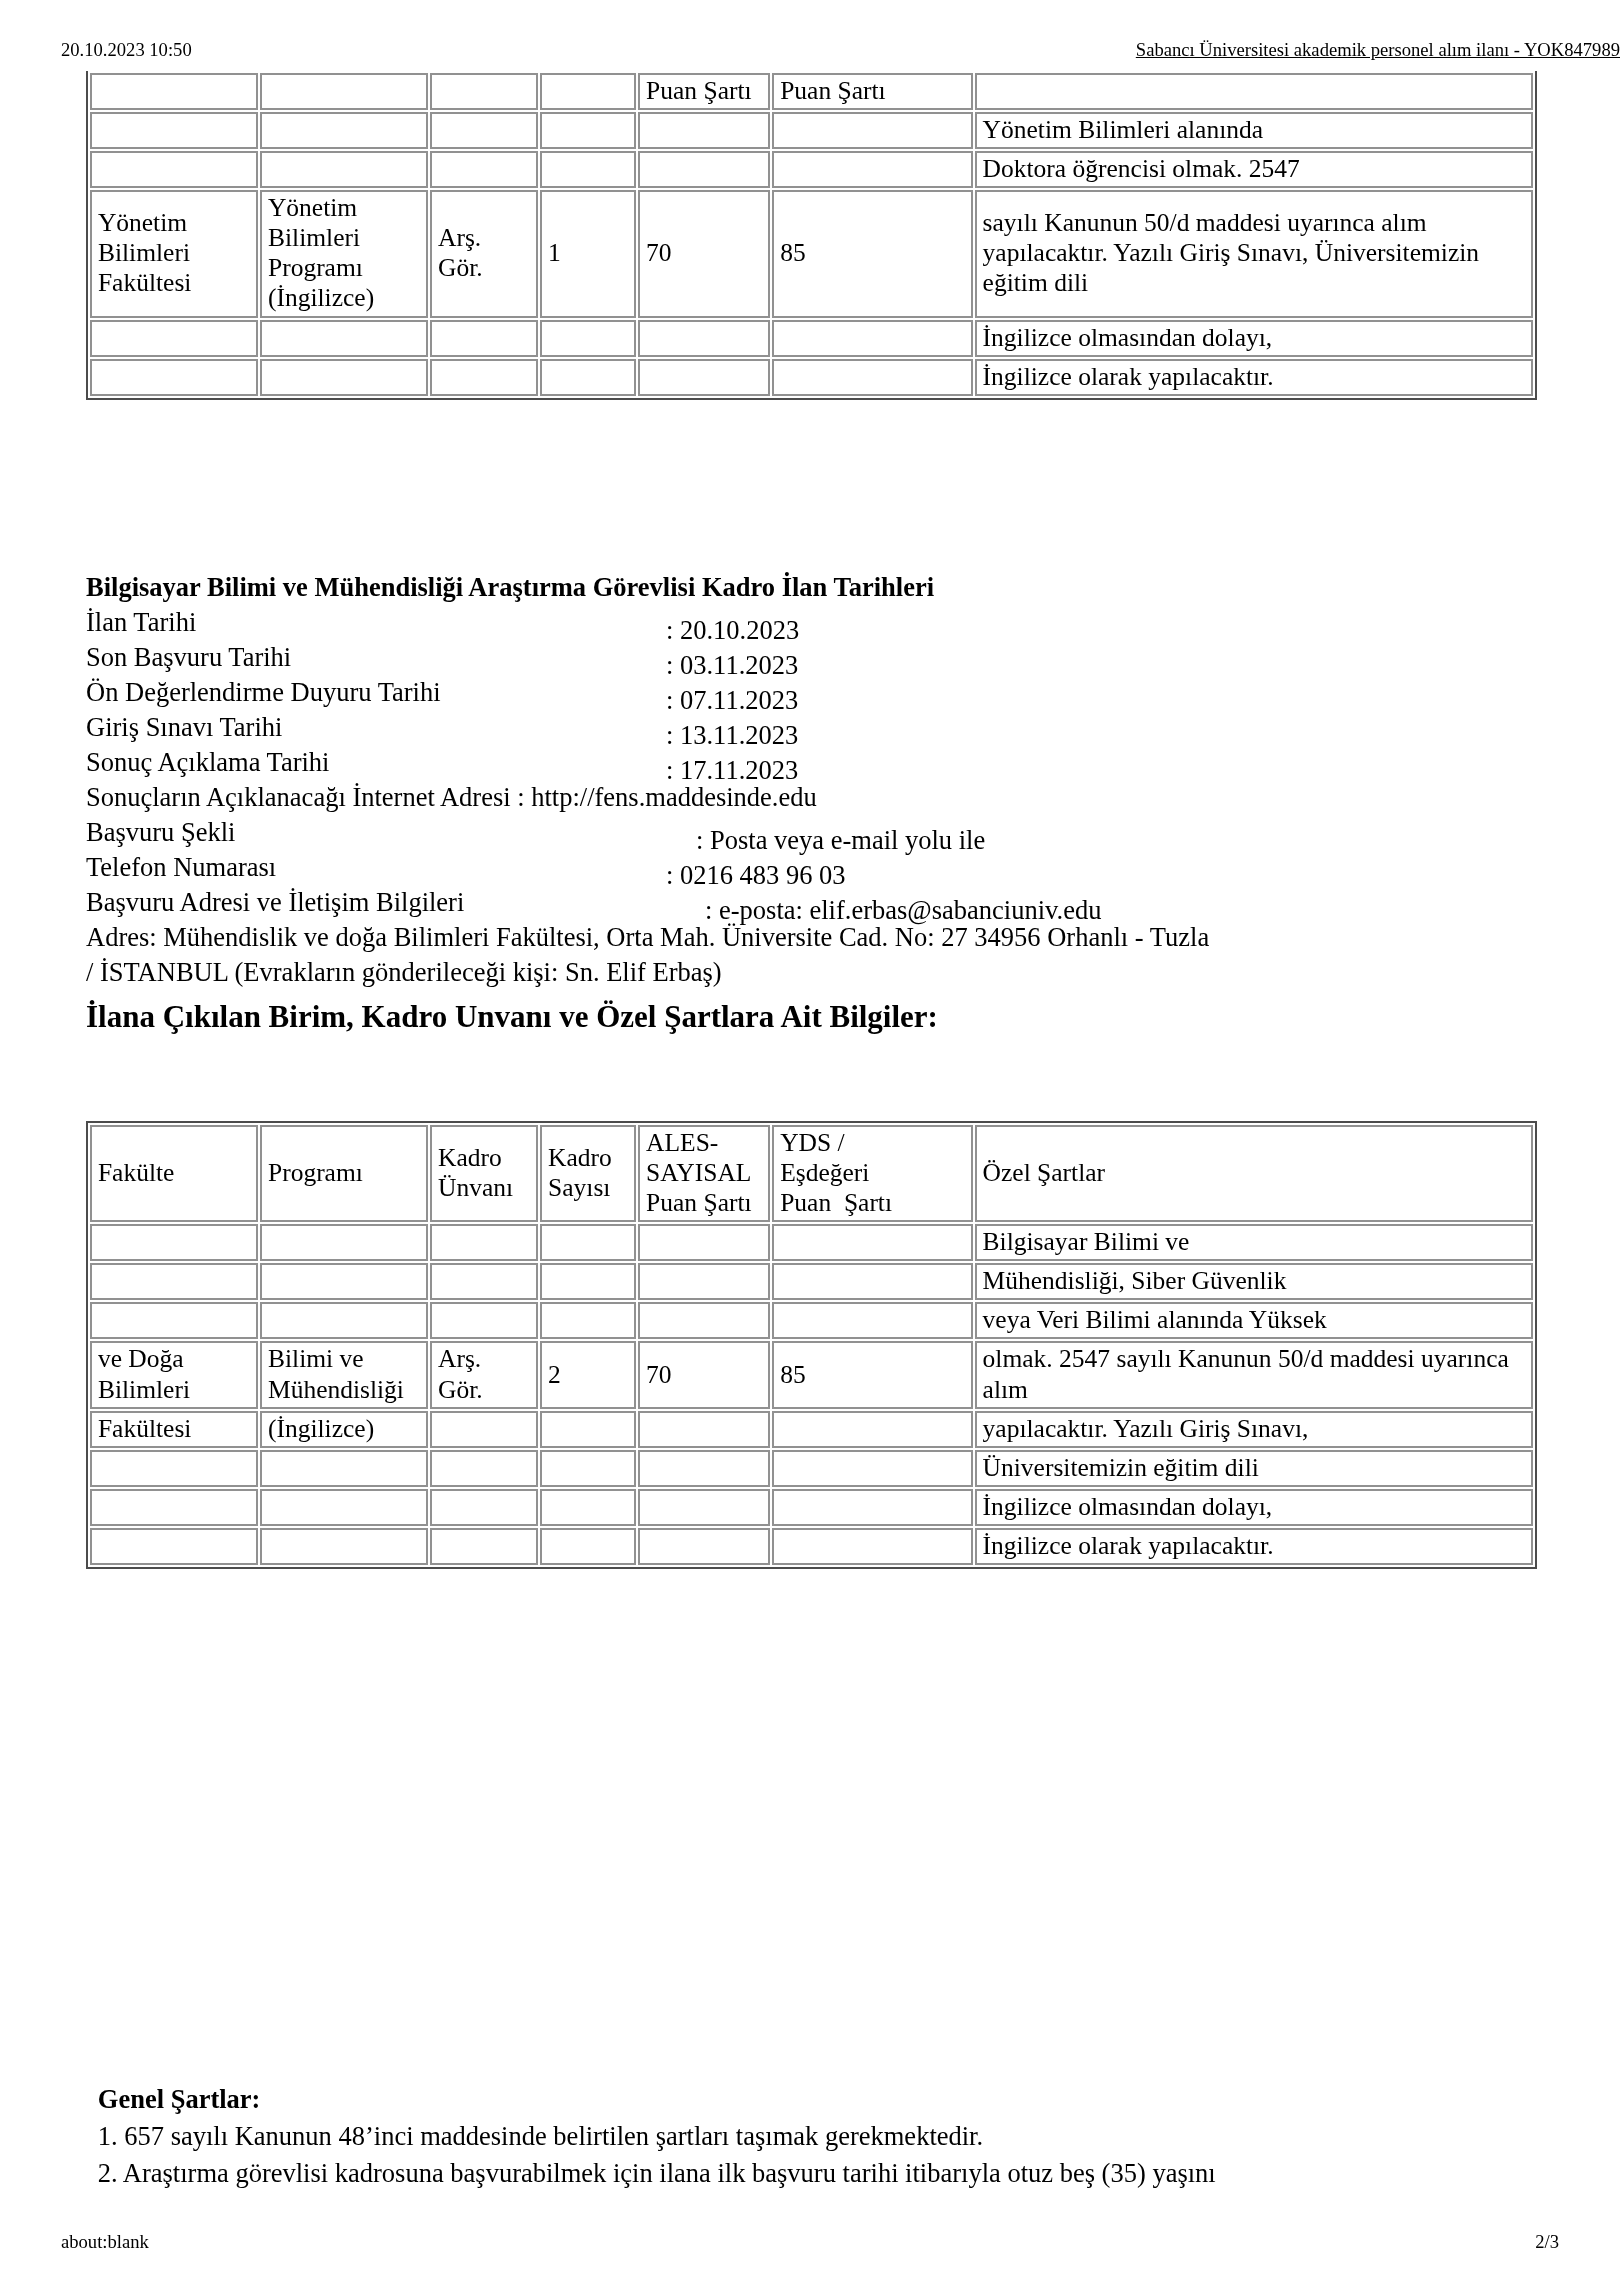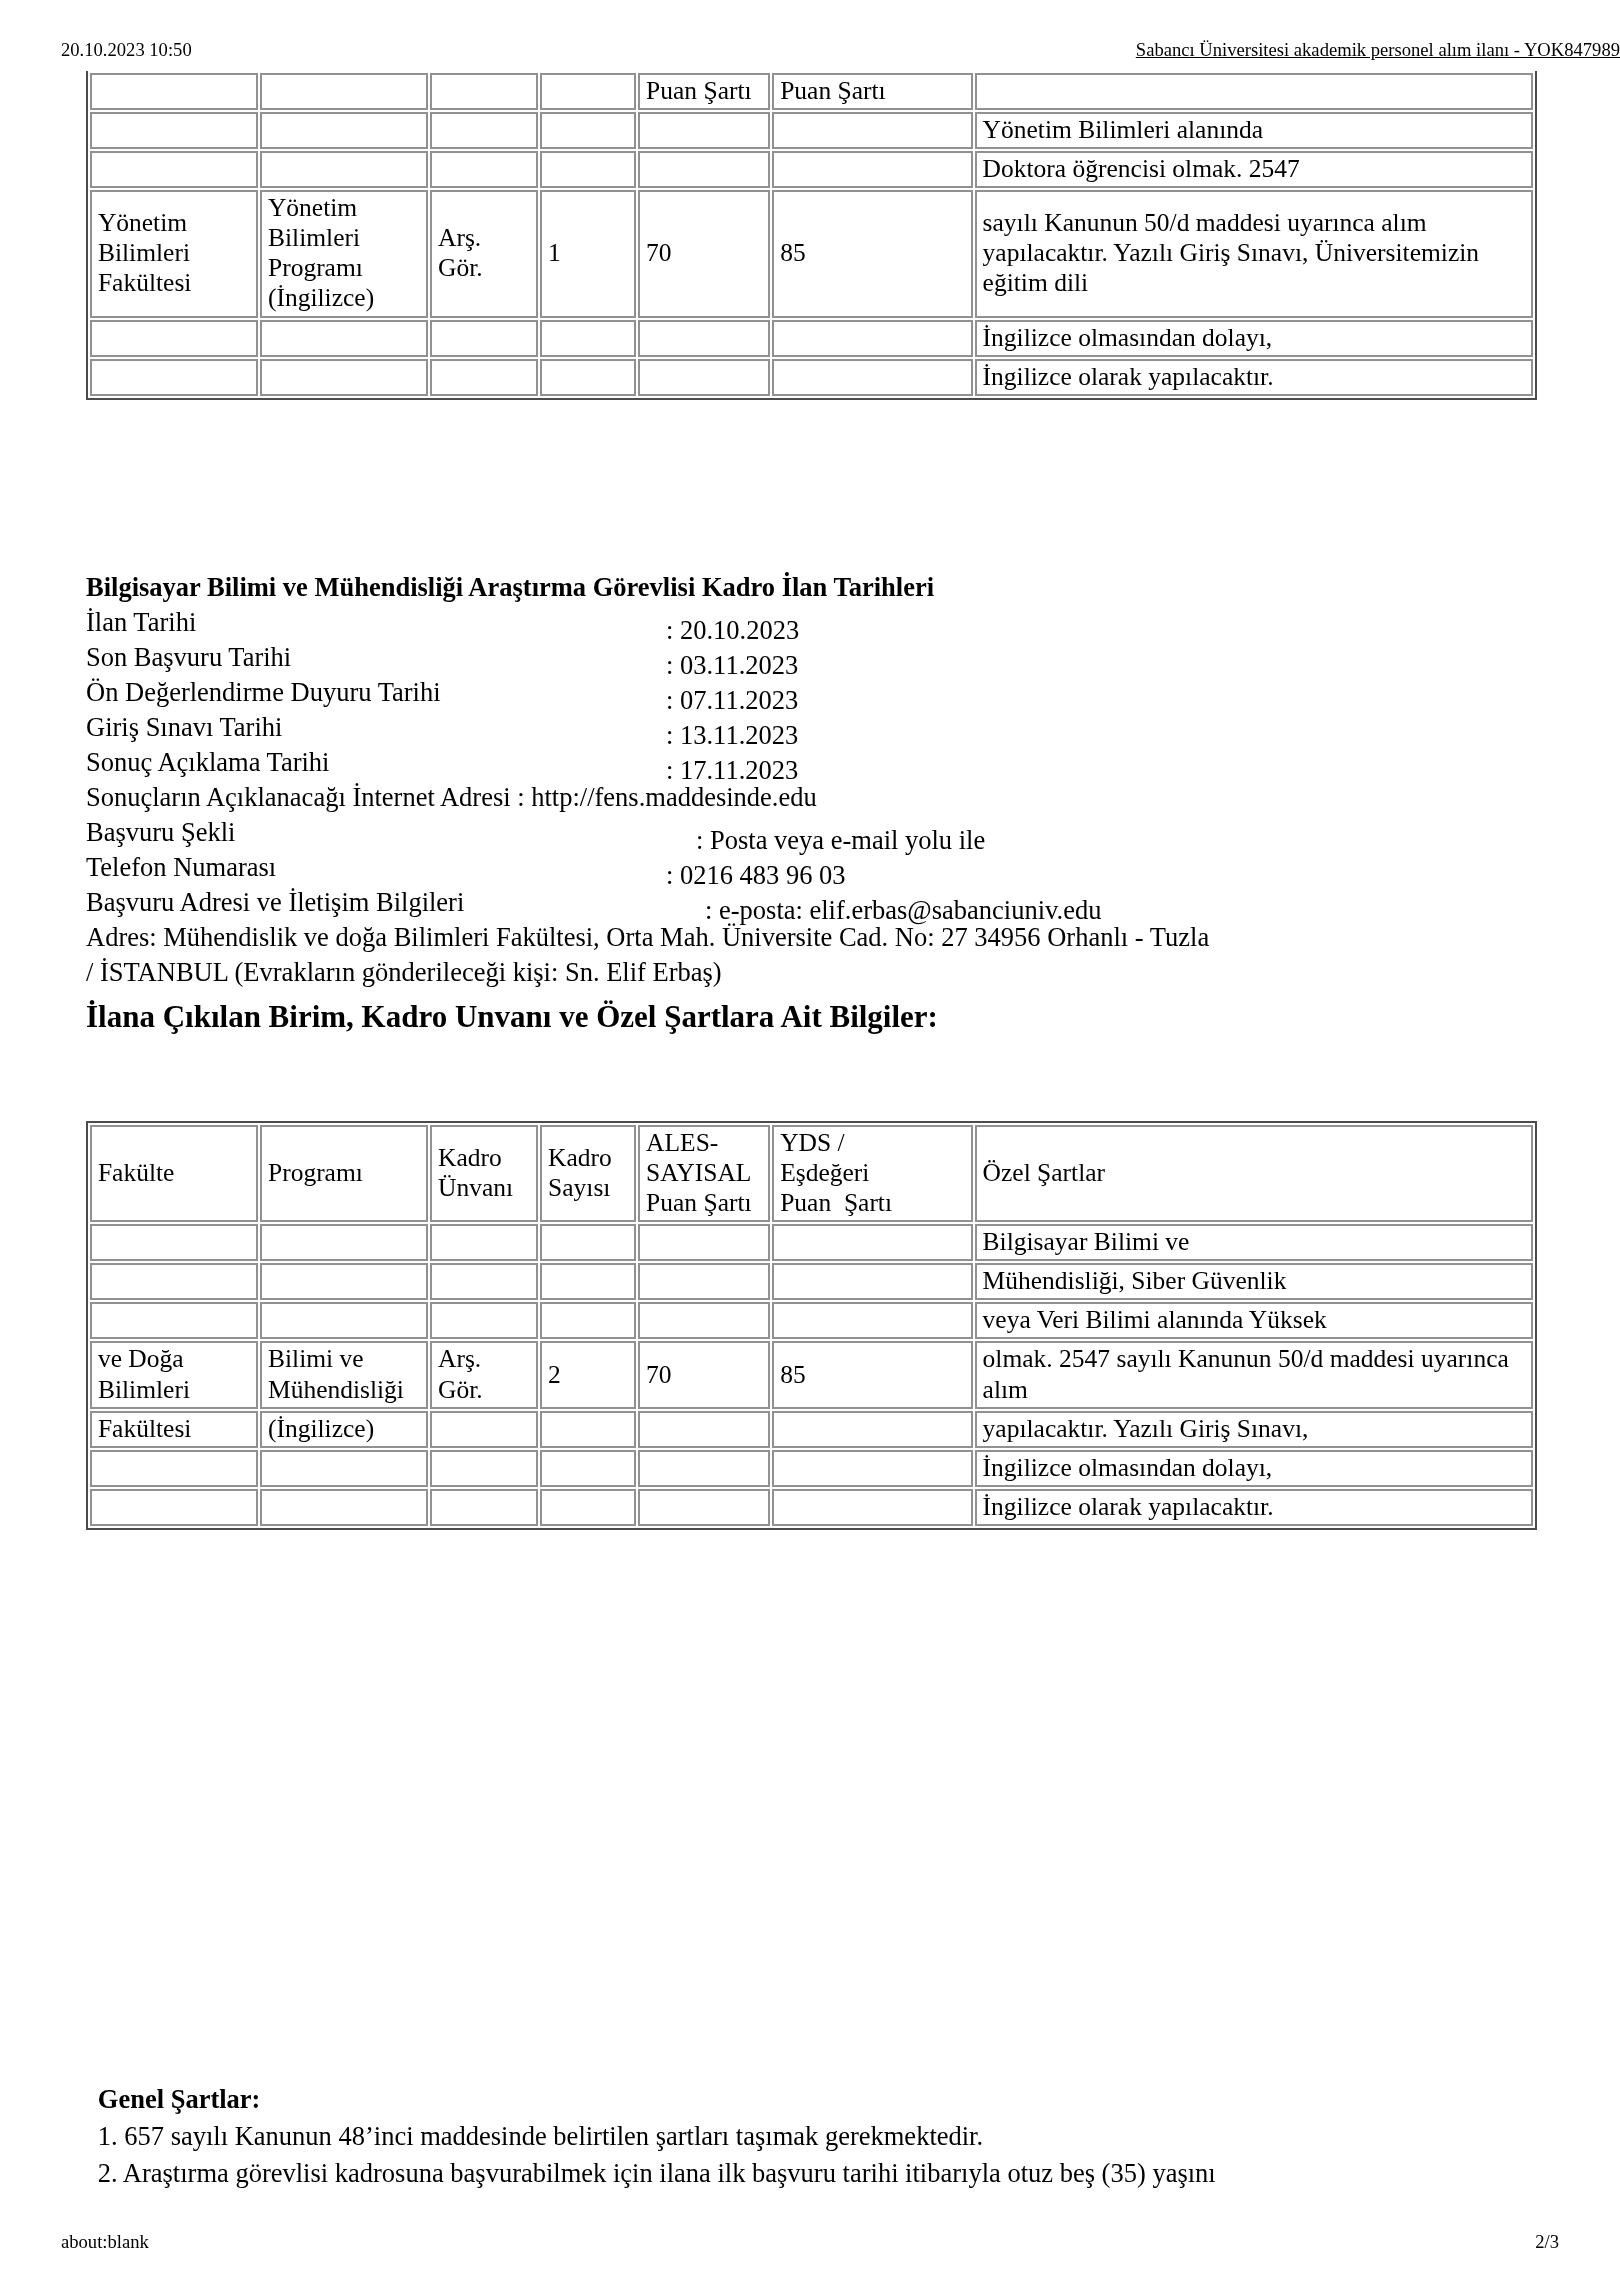--- a/index.html
+++ b/index.html
@@ -359,20 +359,29 @@
           <td></td>
           <td>yapılacaktır. Yazılı Giriş Sınavı,</td>
         </tr>
         <tr>
           <td></td>
           <td></td>
           <td></td>
           <td></td>
           <td></td>
           <td></td>
+          <td>Üniversitemizin eğitim dili</td>
+        </tr>
+        <tr>
+          <td></td>
+          <td></td>
+          <td></td>
+          <td></td>
+          <td></td>
+          <td></td>
           <td>İngilizce olmasından dolayı,</td>
         </tr>
         <tr>
           <td></td>
           <td></td>
           <td></td>
           <td></td>
           <td></td>
           <td></td>
           <td>İngilizce olarak yapılacaktır.</td>

